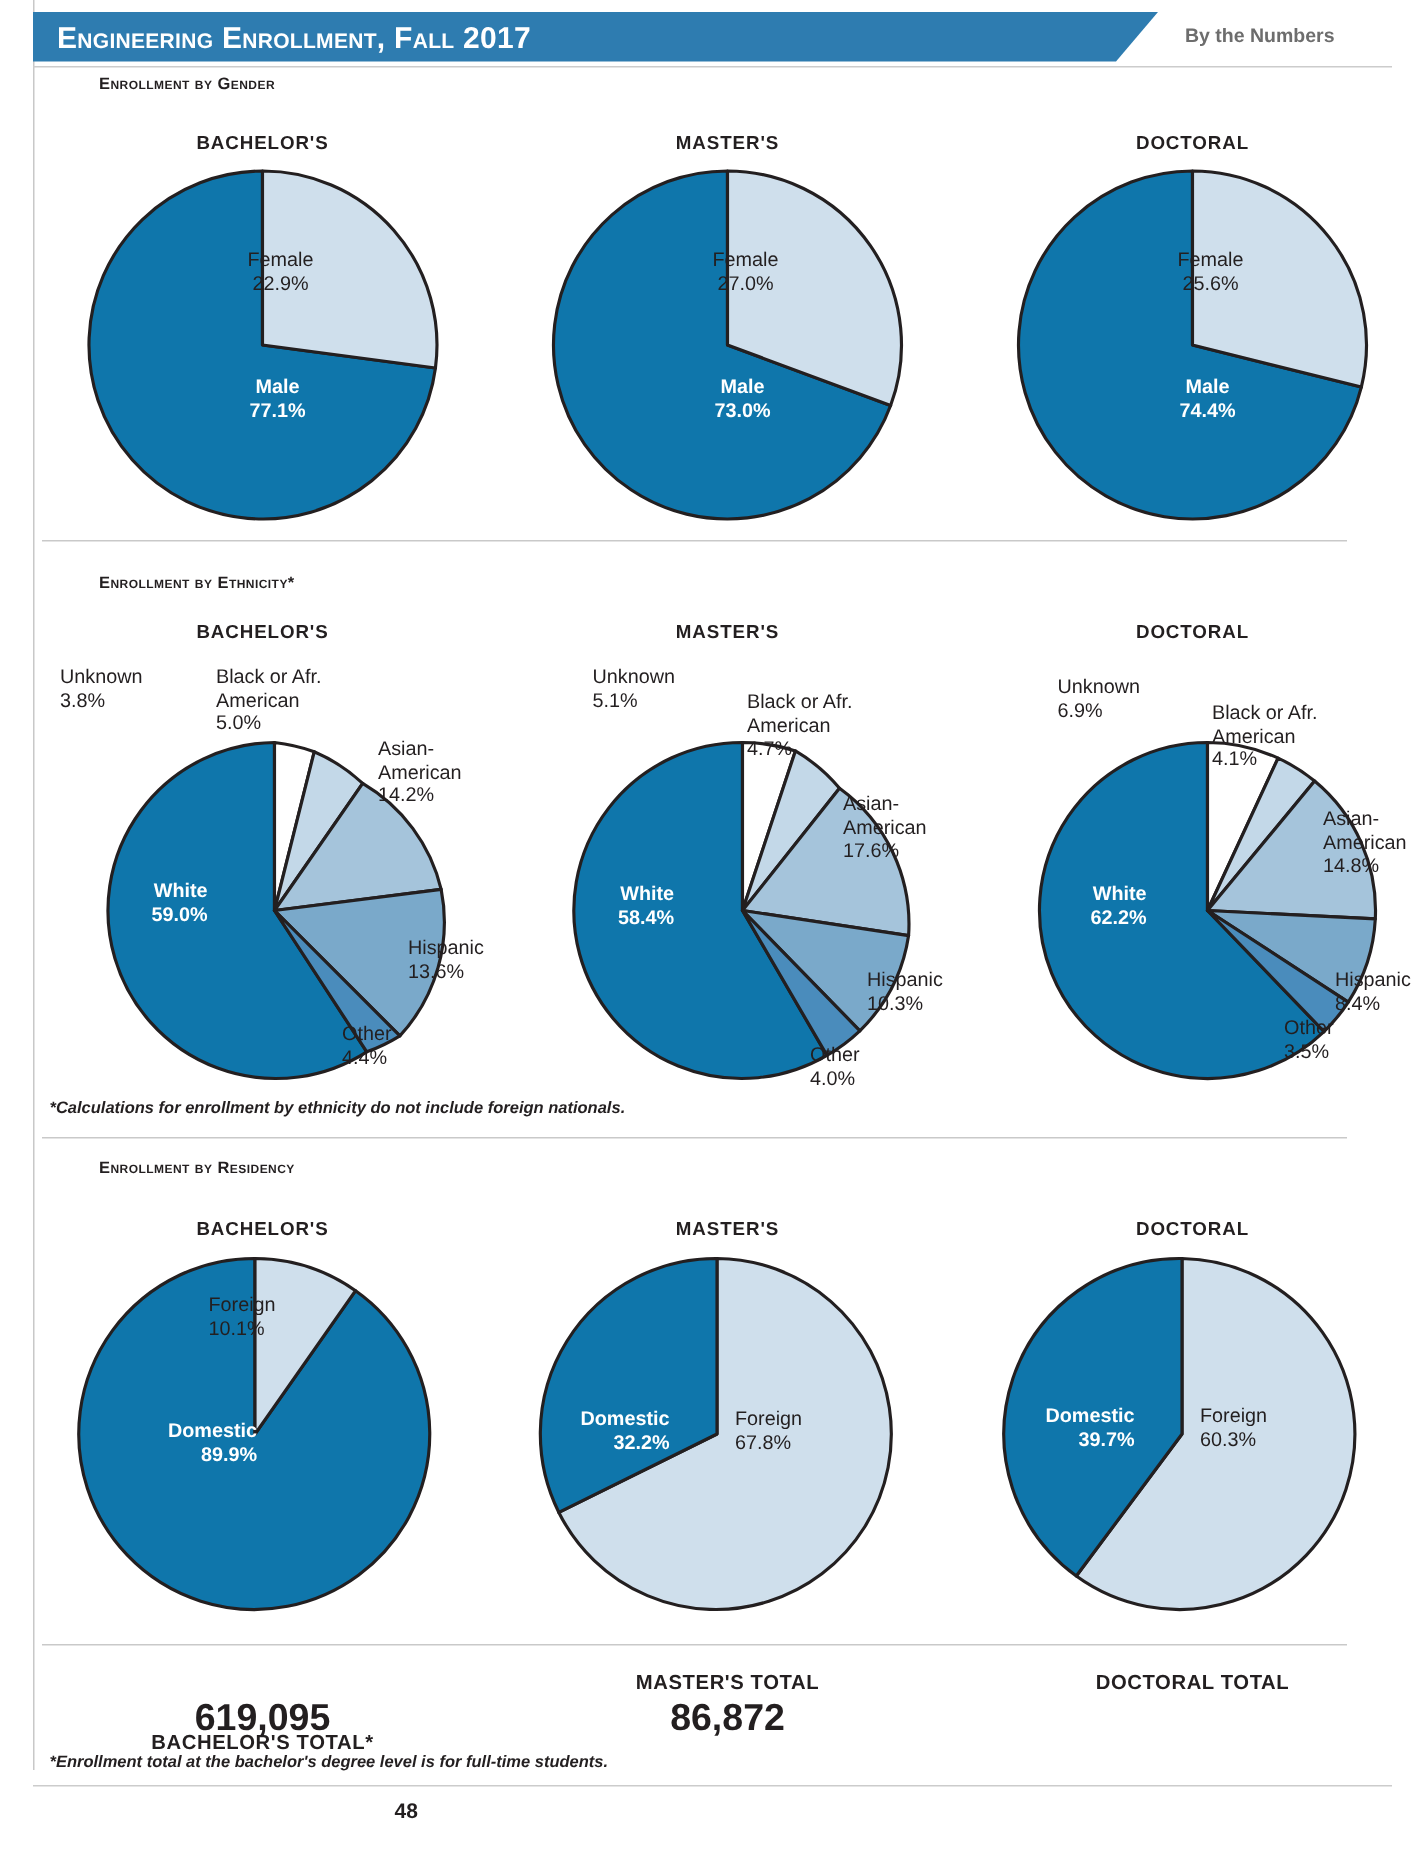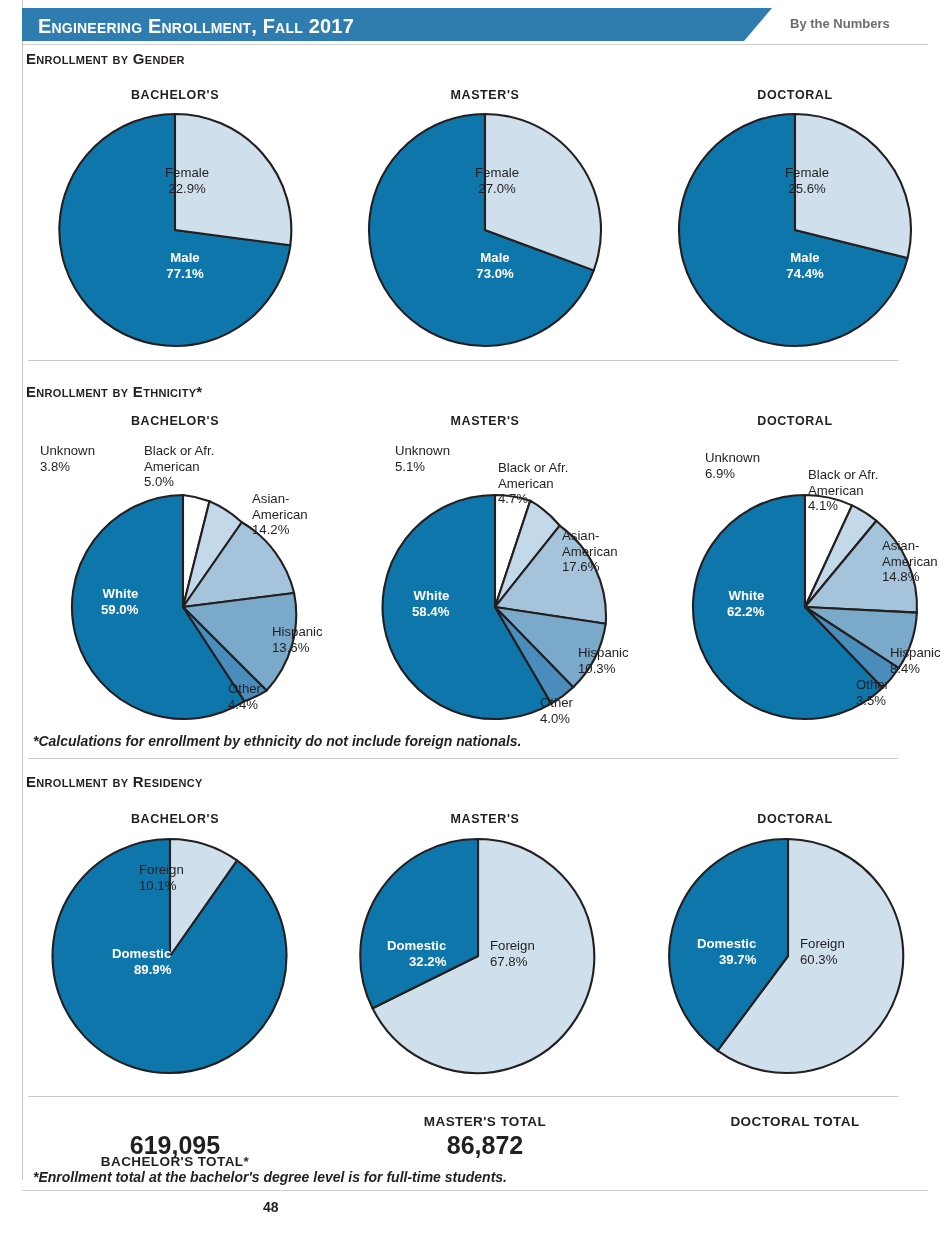--- a/index.html
+++ b/index.html
@@ -61,27 +61,28 @@
   .header-underline {
     position: absolute;
     left: 22px; top: 44px;
     width: 906px; height: 1px;
     background: #cccccc;
   }
 
   
   .sec-head {
     position: absolute;
-    font-size: 15px;
+    font-size: 11px;
     font-weight: bold;
     color: #231f20;
     font-variant: small-caps;
     letter-spacing: 0.3px;
     white-space: nowrap;
     font-stretch: condensed;
+    margin-left: 40px;
   }
   .divider {
     position: absolute;
     height: 1px;
     background: #c9c9c9;
   }
 
   
   .chart-title {
     position: absolute;
@@ -107,21 +108,21 @@
   }
   .lbl.white-txt { color: #ffffff; font-weight: bold; text-align: right; }
   .lbl .l1 { display: block; }
   .lbl .l2 { display: block; }
   .lbl.ctr { text-align: center; }
   .lbl.rt { }
 
   
   .footnote {
     position: absolute;
-    font-size: 14px;
+    font-size: 11px;
     font-style: italic;
     font-weight: bold;
     color: #231f20;
     white-space: nowrap;
     font-stretch: condensed;
   }
 
   
   .total-label {
     position: absolute;

